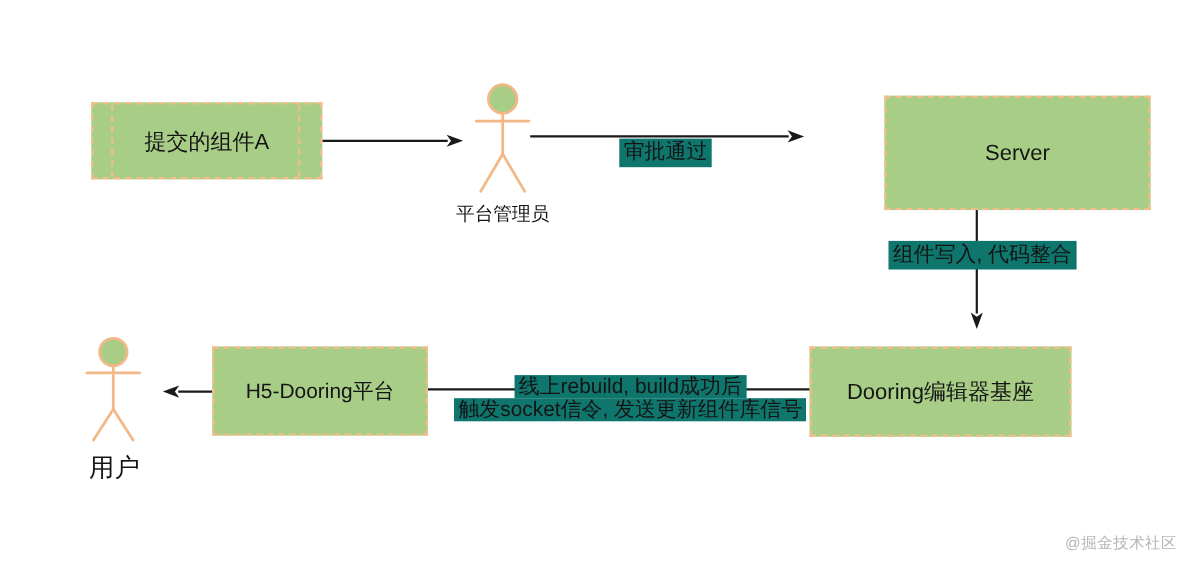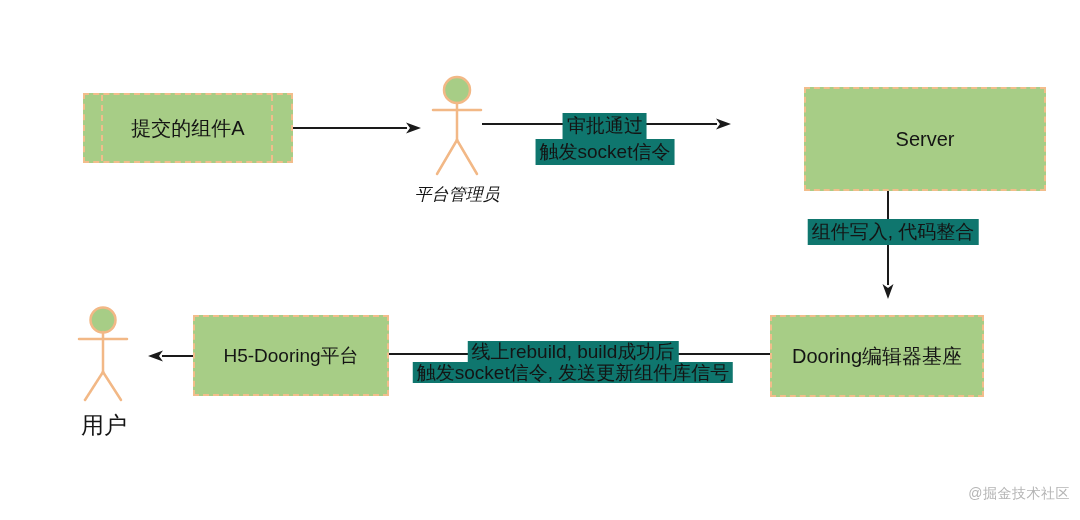--- a/index.html
+++ b/index.html
@@ -72,29 +72,29 @@
   <div class="node" style="left:83px;top:93px;width:210px;height:70px;">
     <span class="inner-line il-left"></span>
     <span class="inner-line il-right"></span>
     <span>提交的组件A</span>
   </div>
 
   <div class="node" style="left:804px;top:87px;width:242px;height:104px;">
     <span>Server</span>
   </div>
 
-  <div class="node" style="left:770px;top:315px;width:214px;height:82px;">
+  <div class="node" style="left:736px;top:315px;width:238px;height:82px;">
     <span>Dooring编辑器基座</span>
   </div>
 
   <div class="node" style="left:193px;top:315px;width:196px;height:81px;font-size:19px;">
     <span>H5-Dooring平台</span>
   </div>
 
-  <div class="actor" style="left:422px;top:73px;width:70px;height:135px;font-style:italic;">
+  <div class="actor" style="left:422px;top:73px;width:70px;height:135px;">
     <svg width="70" height="105" viewBox="0 0 70 105">
       <circle cx="35" cy="17" r="13" fill="#a7cd86" stroke="#f2b886" stroke-width="2.5"></circle>
       <g stroke="#f2b886" stroke-width="2.5" fill="none" stroke-linecap="round">
         <line x1="35" y1="30" x2="35" y2="67"></line>
         <line x1="11" y1="37" x2="59" y2="37"></line>
         <line x1="35" y1="67" x2="15" y2="101"></line>
         <line x1="35" y1="67" x2="55" y2="101"></line>
       </g>
     </svg>
     <span class="actor-label" style="left:35px;top:110px;font-size:17px;">平台管理员</span>
@@ -108,21 +108,20 @@
         <line x1="6" y1="34" x2="54" y2="34"></line>
         <line x1="30" y1="67" x2="12" y2="95"></line>
         <line x1="30" y1="67" x2="48" y2="95"></line>
       </g>
     </svg>
     <span class="actor-label" style="left:31px;top:105px;font-size:23px;">用户</span>
   </div>
 
   <div class="edge-label" style="left:605px;top:139px;">
     <span>审批通过</span><br>
-    <span>触发socket信令</span>
   </div>
 
   <div class="edge-label" style="left:893px;top:216px;margin-top:16px;">
     <span>组件写入, 代码整合</span>
   </div>
 
   <div class="edge-label tight" style="left:573px;top:362px;">
     <span>线上rebuild, build成功后</span><br>
     <span>触发socket信令, 发送更新组件库信号</span>
   </div>

